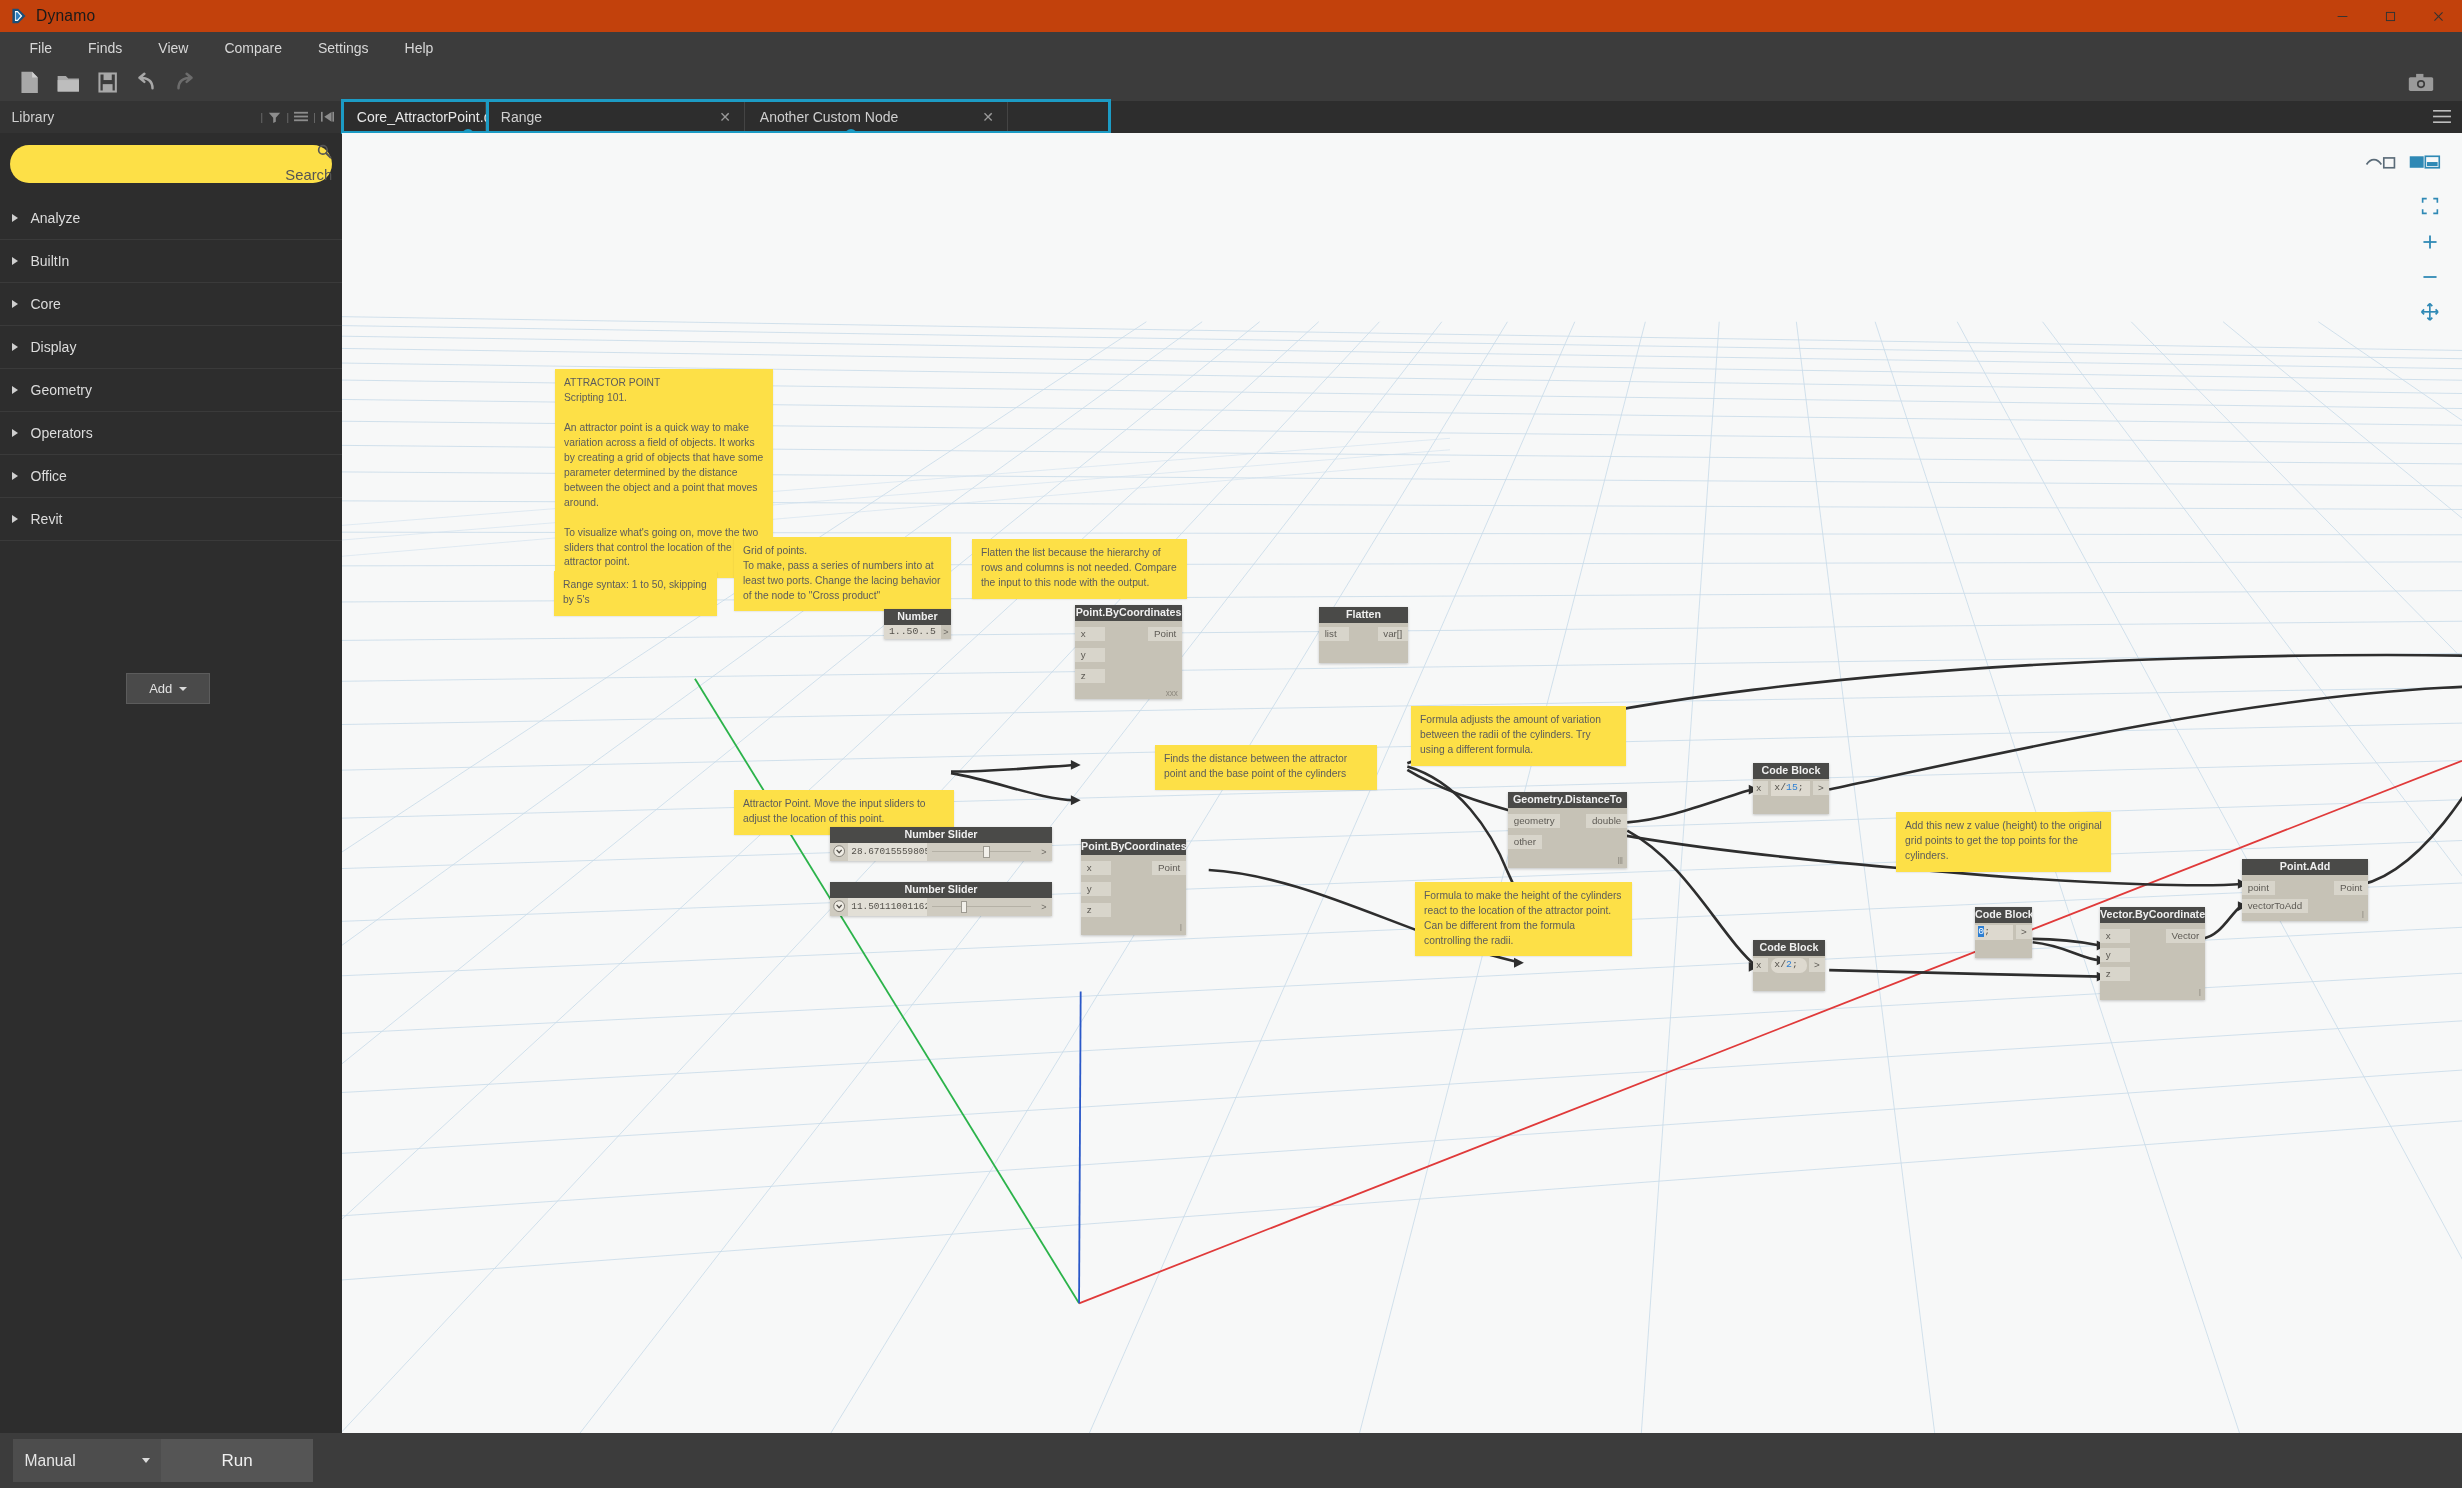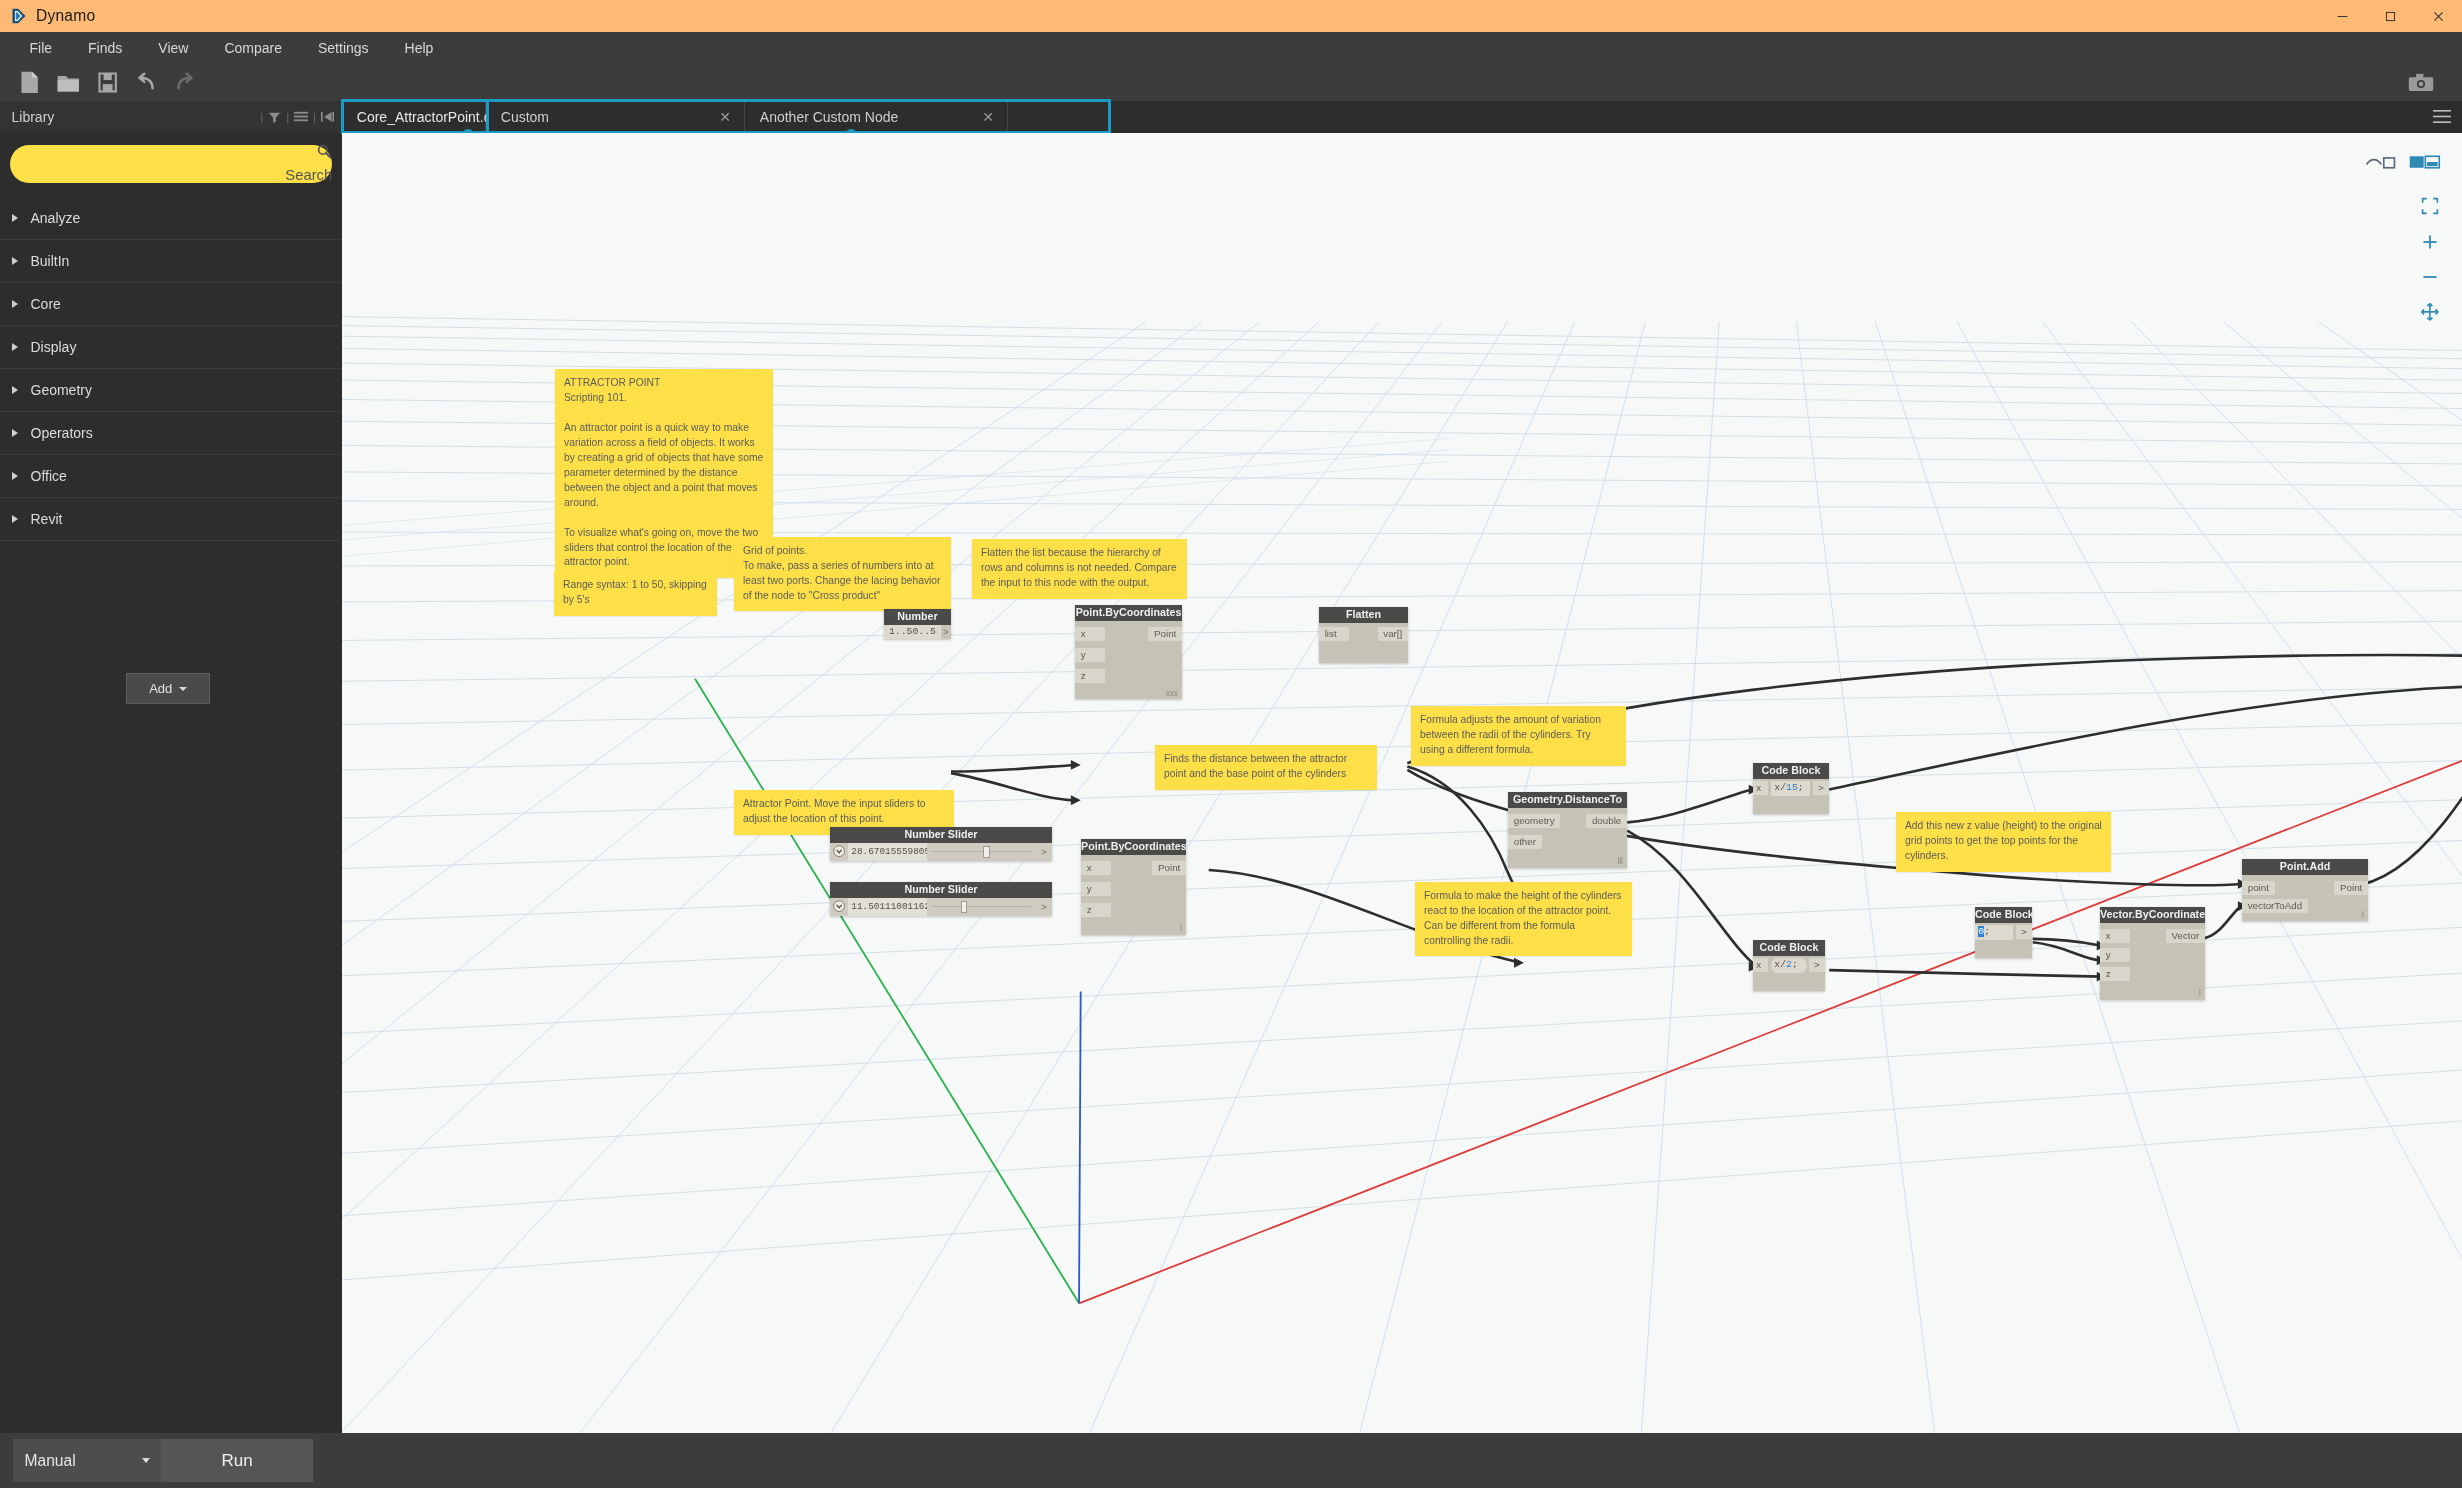--- a/index.html
+++ b/index.html
@@ -7,21 +7,21 @@
   html,body{
     width:2462px; height:1488px; overflow:hidden;
     font-family:"Liberation Sans", sans-serif;
     background:#2b2b2b;
   }
   #app{ position:relative; width:2462px; height:1488px; }
 
   
   .titlebar{
     position:absolute; left:0; top:0; width:2462px; height:32px;
-    background:#fdba74; display:flex; align-items:center;
+    background:#c2410c; display:flex; align-items:center;
   }
   .titlebar .logo{
     width:18px;height:18px;margin-left:9.8px;margin-right:8.2px;
     position:relative;
   }
   .titlebar .logo svg{display:block;}
   .titlebar .apptitle{
     font-size:15.6px; color:#1a1a1a; letter-spacing:0.2px;
   }
   .winbtns{ margin-left:auto; display:flex; height:32px; }
@@ -389,21 +389,21 @@
       <span class="dn"></span>
     </div>
   </div>
 
   <div class="tabbar">
     <div class="tab g1 active">
       <span class="tlabel">Core_AttractorPoint.dyn</span>
       <span class="tclose">✕</span>
     </div>
     <div class="tab g2">
-      <span class="tlabel">Custom</span>
+      <span class="tlabel">Range</span>
       <span class="tclose">✕</span>
     </div>
     <div class="tab g3">
       <span class="tlabel">Another Custom Node</span>
       <span class="tclose">✕</span>
     </div>
   </div>
 
   <div class="hlgroup" style="left:341px; top:99px; width:148px; height:35px;"></div>
   <div class="hlgroup" style="left:486px; top:99px; width:625px; height:35px;"></div>

